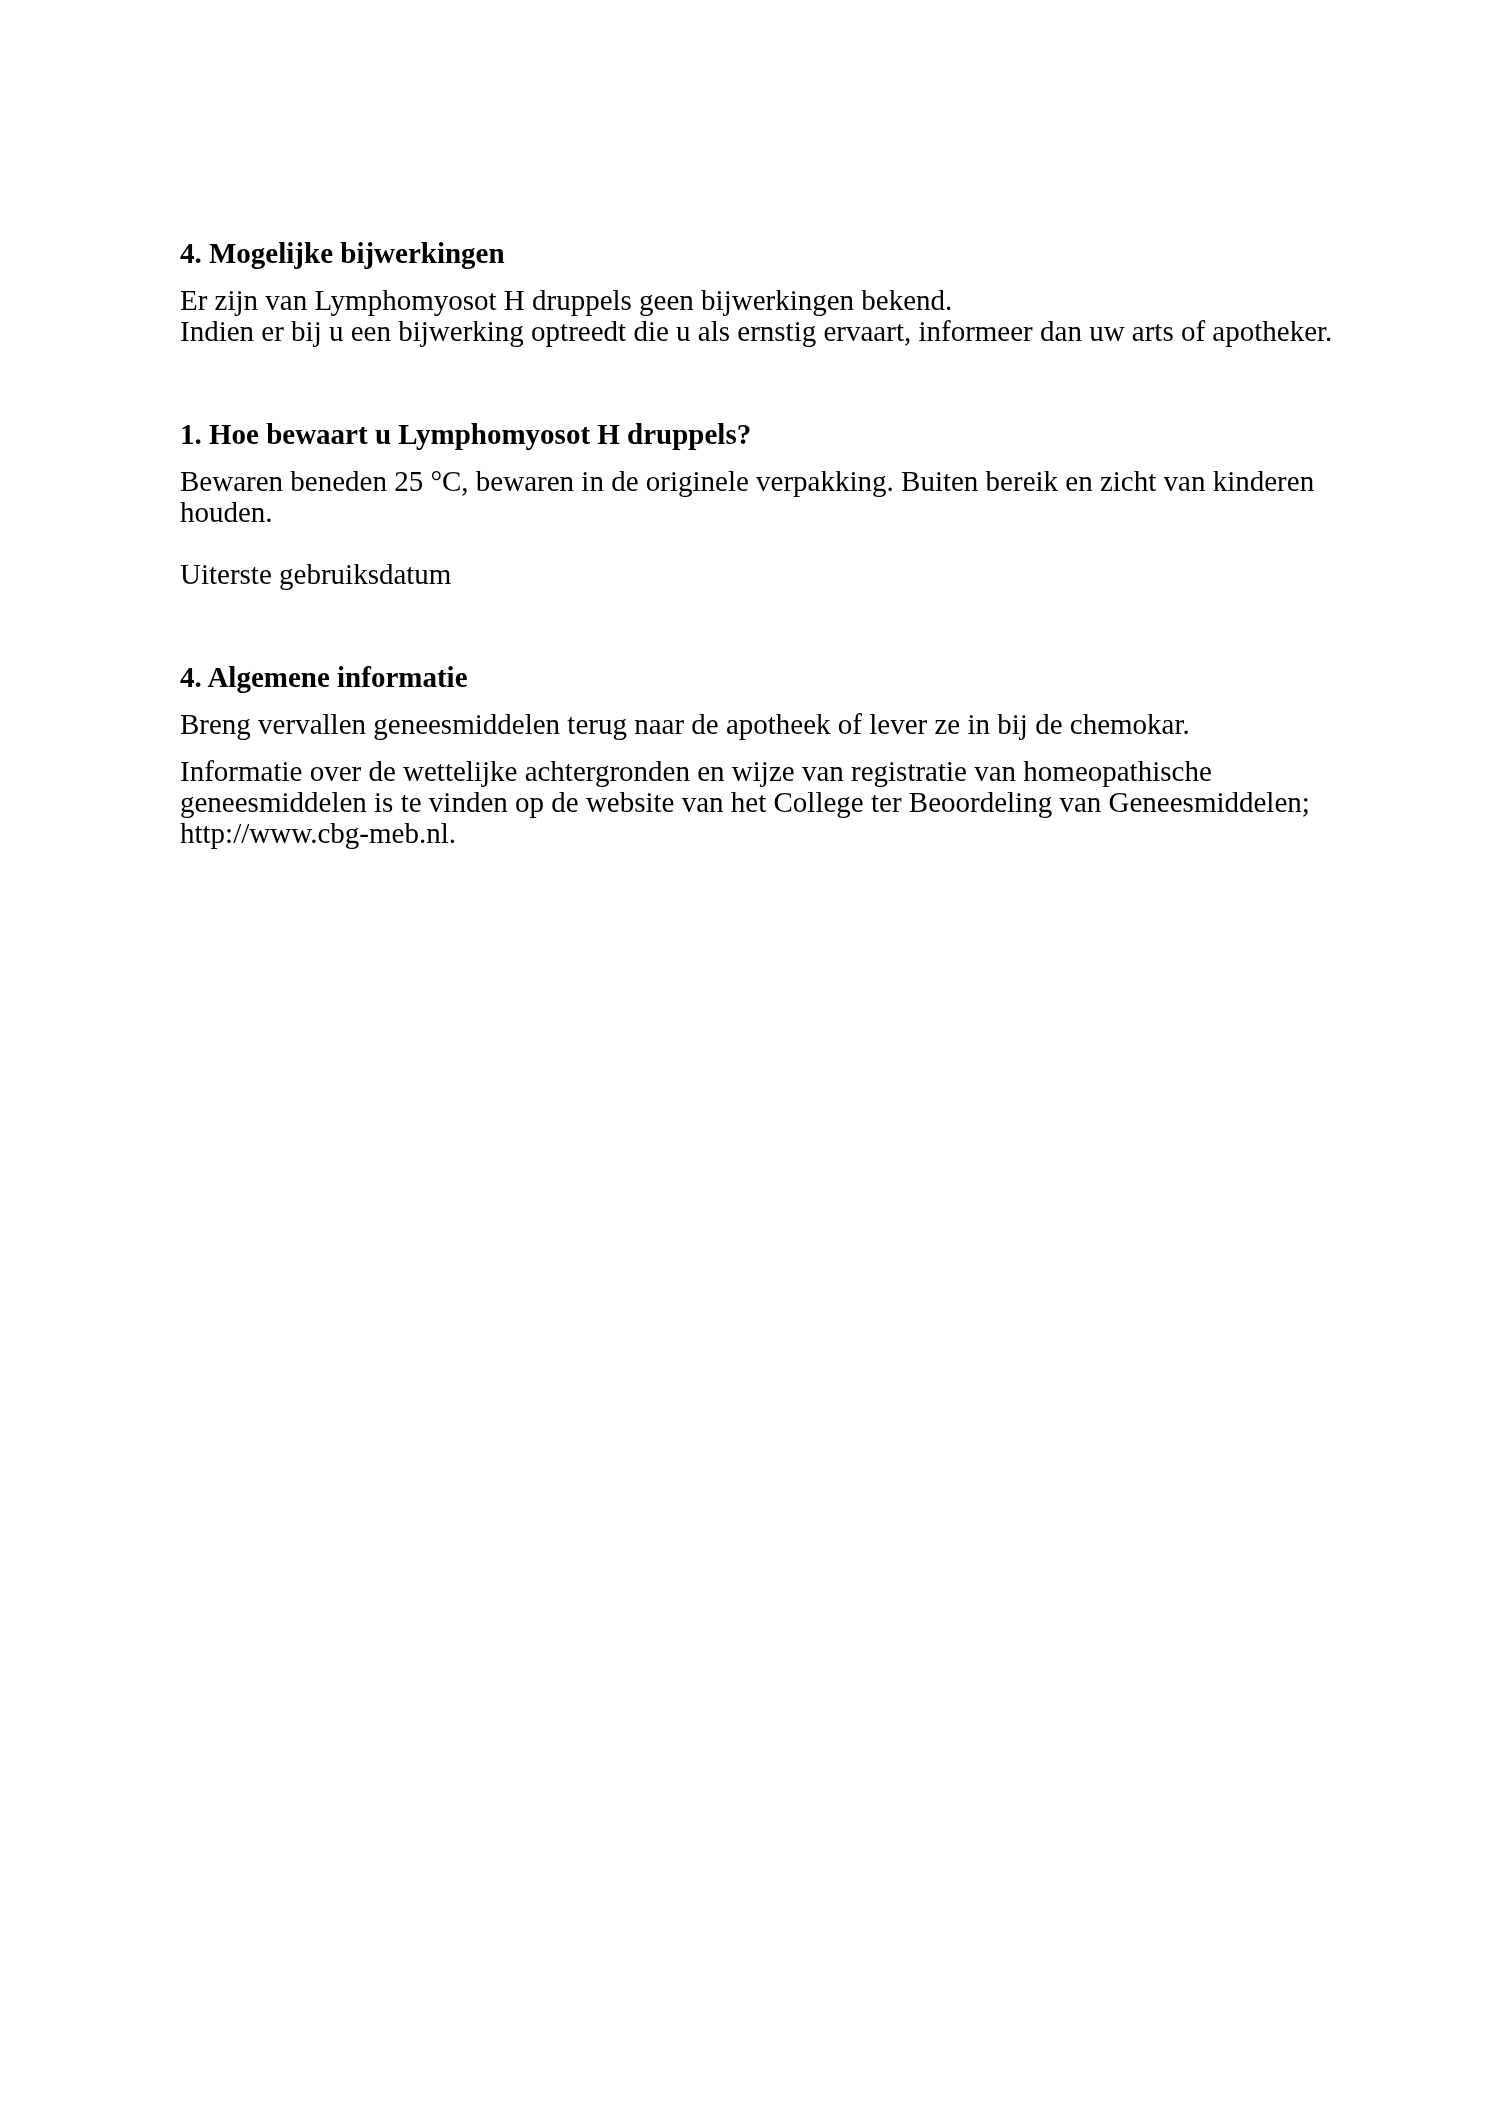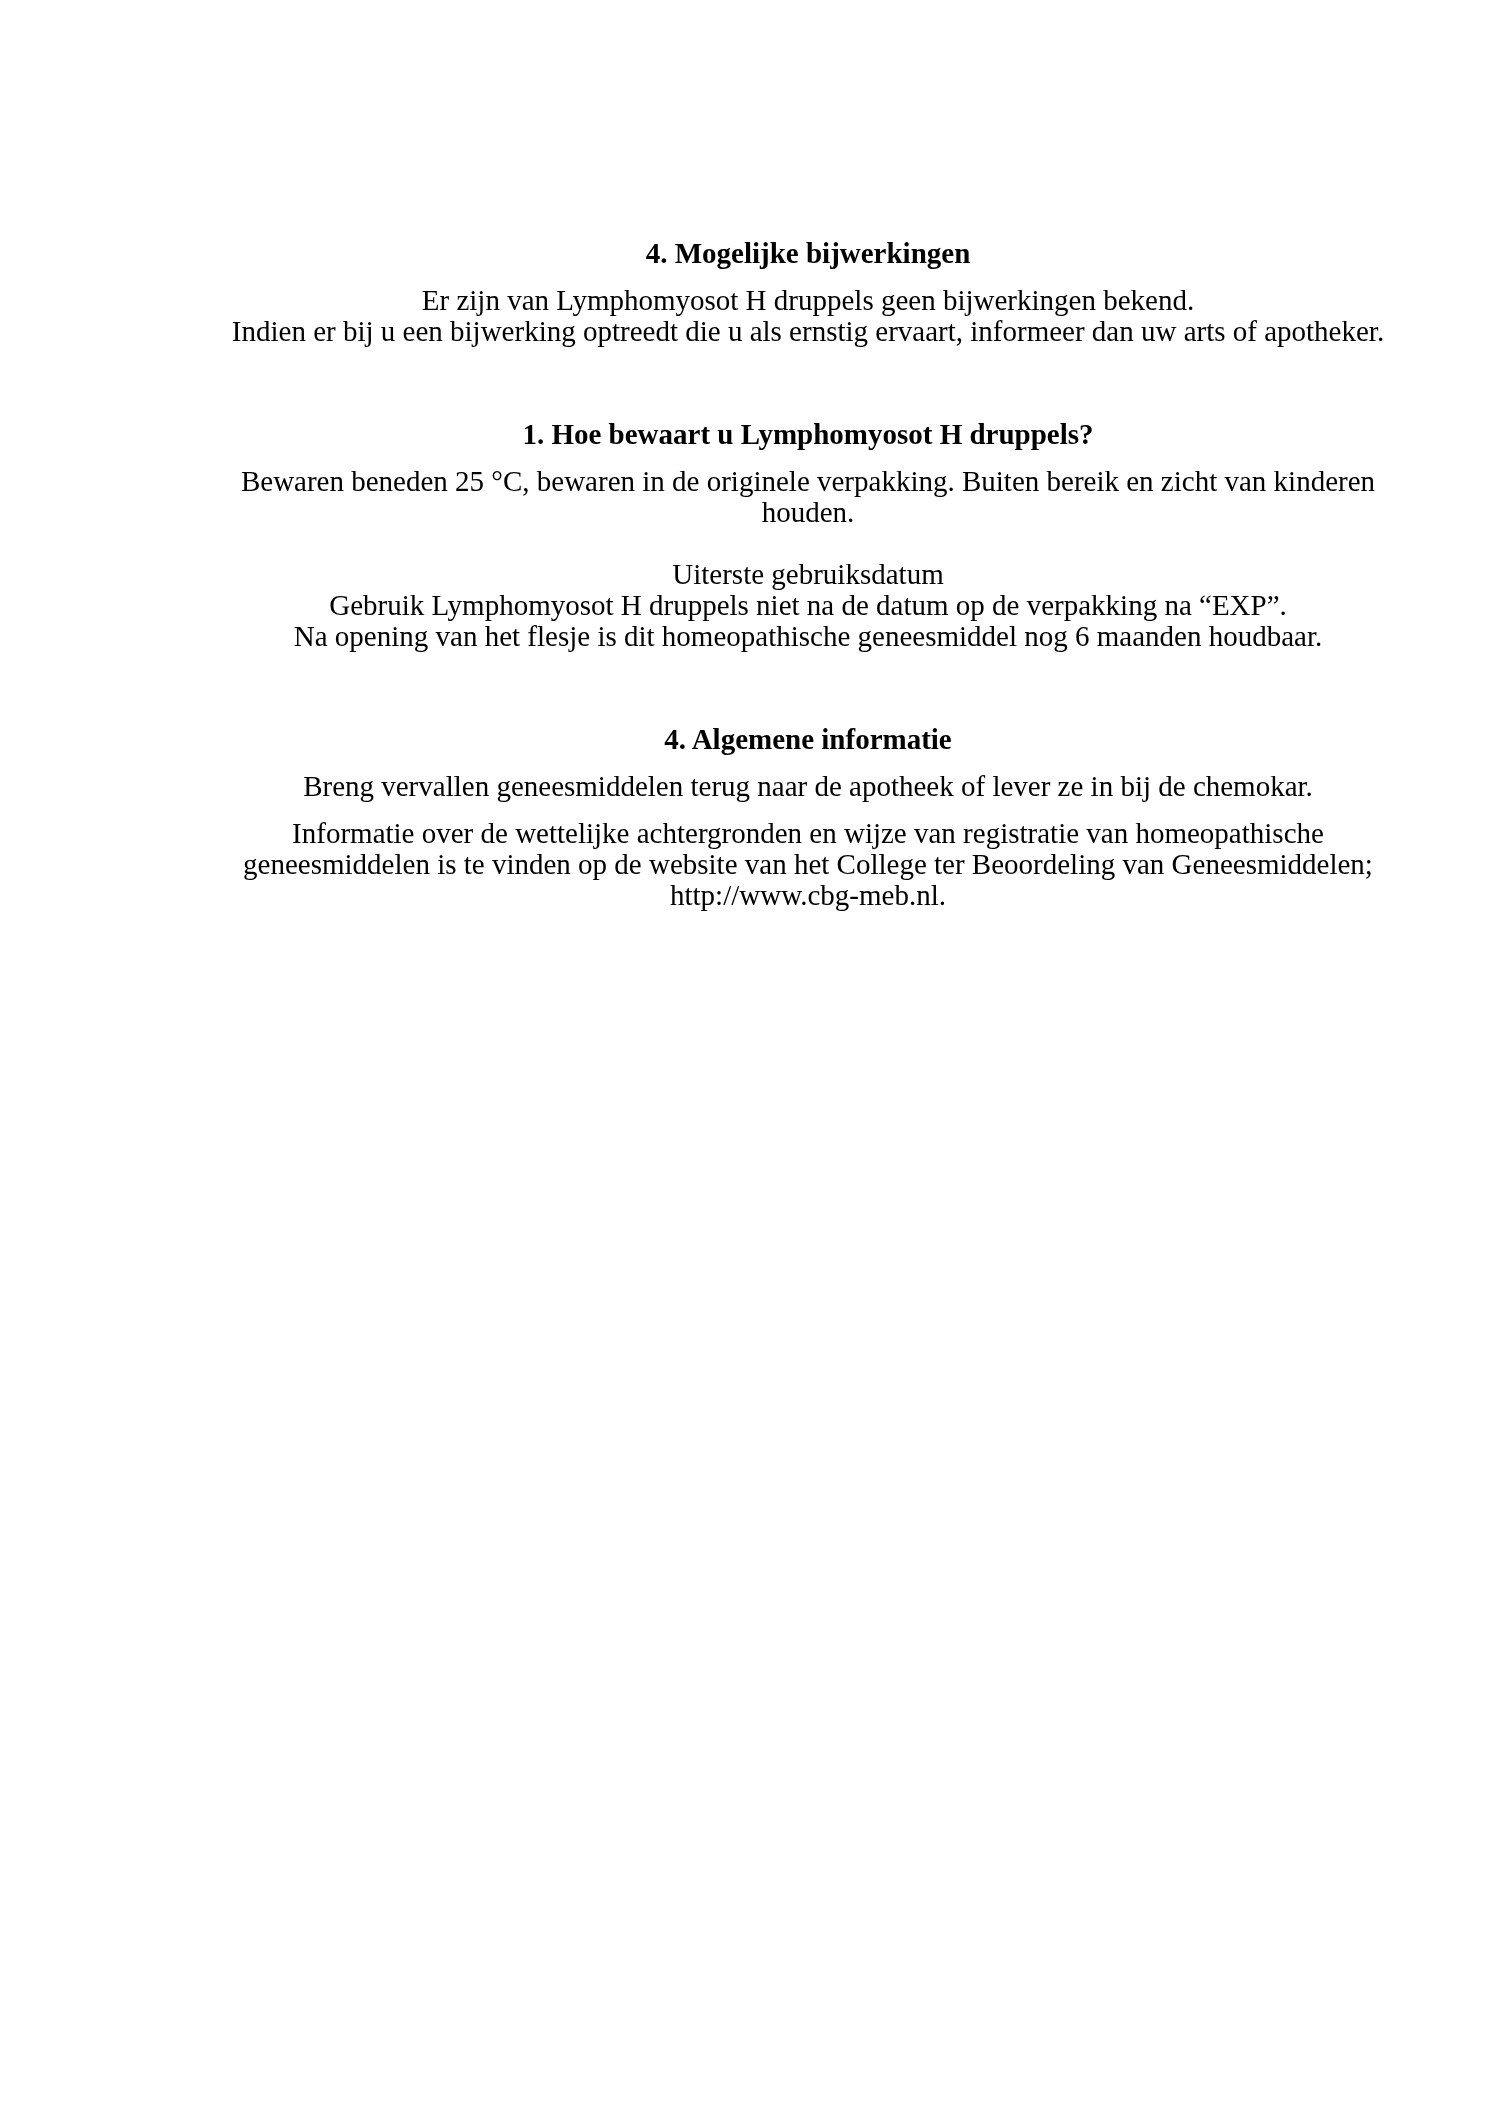--- a/index.html
+++ b/index.html
@@ -16,21 +16,20 @@
   }
   .content {
     position: absolute;
     left: 180px;
     top: 238px;
     right: 58px;
     font-family: "Liberation Serif", "DejaVu Serif", serif;
     font-size: 29px;
     line-height: 31px;
     color: #000000;
-    text-align: center;
   }
   .heading {
     font-weight: 700;
   }
   .subheading {
     font-weight: 400;
   }
   .para {
     white-space: pre-line;
   }
@@ -50,22 +49,20 @@
     <div class="para mt-para">Er zijn van Lymphomyosot H druppels geen bijwerkingen bekend.
 Indien er bij u een bijwerking optreedt die u als ernstig ervaart, informeer dan uw arts of apotheker.</div>
 
     <div class="heading mt-section">1. Hoe bewaart u Lymphomyosot H druppels?</div>
 
     <div class="para mt-para">Bewaren beneden 25 °C, bewaren in de originele verpakking. Buiten bereik en zicht van kinderen
 houden.</div>
 
     <div class="mt-line">
       <div class="subheading">Uiterste gebruiksdatum</div>
-      <div class="para">Gebruik Lymphomyosot H druppels niet na de datum op de verpakking na “EXP”.
-Na opening van het flesje is dit homeopathische geneesmiddel nog 6 maanden houdbaar.</div>
     </div>
 
     <div class="heading mt-section">4. Algemene informatie</div>
 
     <div class="para mt-para">Breng vervallen geneesmiddelen terug naar de apotheek of lever ze in bij de chemokar.</div>
 
     <div class="para mt-para">Informatie over de wettelijke achtergronden en wijze van registratie van homeopathische
 geneesmiddelen is te vinden op de website van het College ter Beoordeling van Geneesmiddelen;
 http://www.cbg-meb.nl.</div>
 

